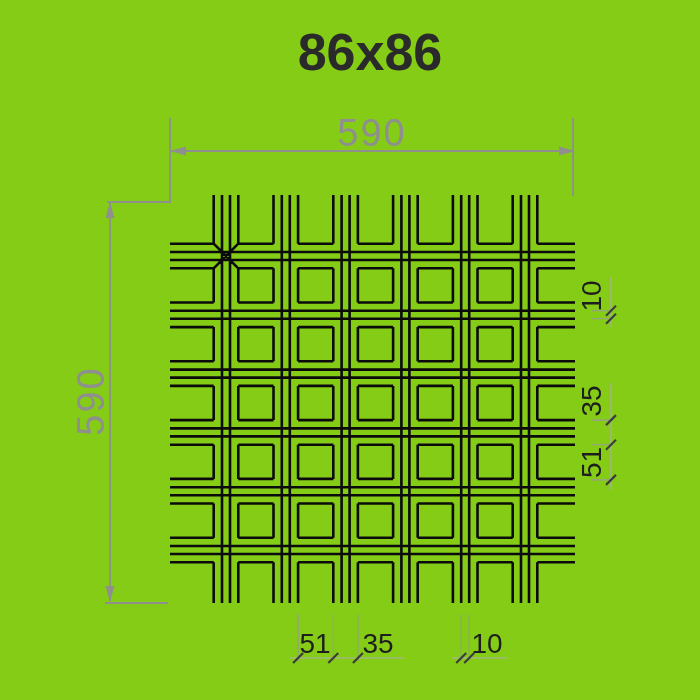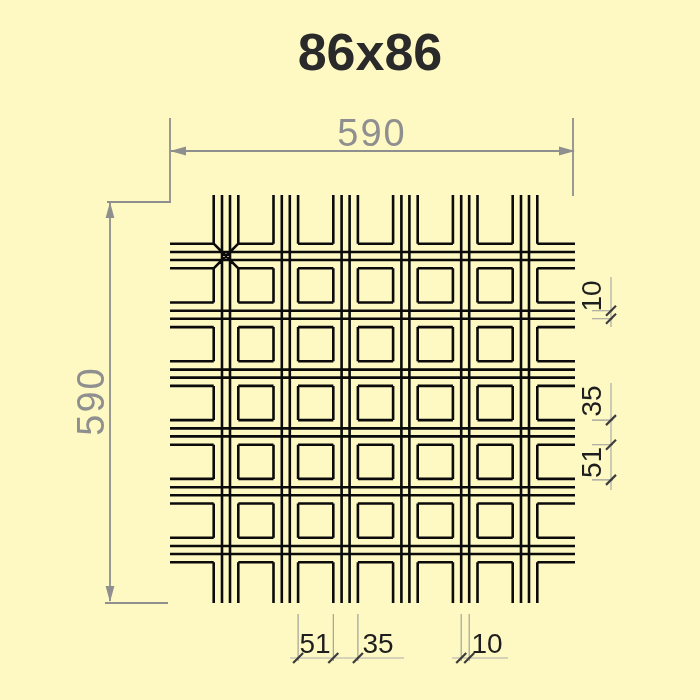--- a/index.html
+++ b/index.html
@@ -1,16 +1,16 @@
 <!DOCTYPE html>
 <html><head>
 <meta charset="utf-8">
 <style>
   html,body{margin:0;padding:0;background:#ffffff;}
-  .stage{position:relative;width:700px;height:700px;background:#fef9c3;overflow:hidden;}
+  .stage{position:relative;width:700px;height:700px;background:#84cc16;overflow:hidden;}
   svg{display:block;}
   text{font-family:"Liberation Sans", sans-serif;}
   .title-text{font-size:52px;font-weight:700;fill:#2a2a2a;}
   .big-dim-text{font-size:38px;font-weight:400;fill:#8f8f8f;letter-spacing:2px;}
   .small-dim-text{font-size:28px;font-weight:400;fill:#1e1e1e;}
   .gray-dim-line{stroke:#8f8f8f;stroke-width:1.8;fill:none;}
   .gray-arrow{fill:#8f8f8f;stroke:none;}
   .detail-line{stroke:#ababab;stroke-width:1.2;fill:none;}
   .ext-line{stroke:#9a9a9a;stroke-width:1.1;fill:none;}
   .tick{stroke:#3c3c3c;stroke-width:2.2;fill:none;}

